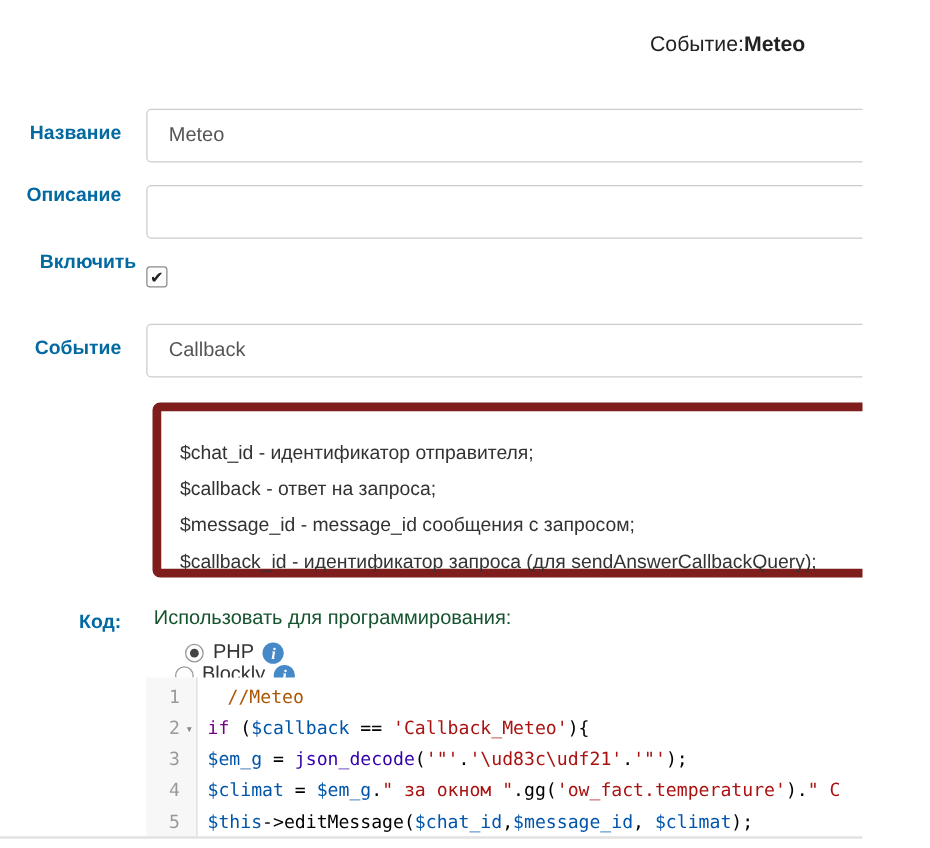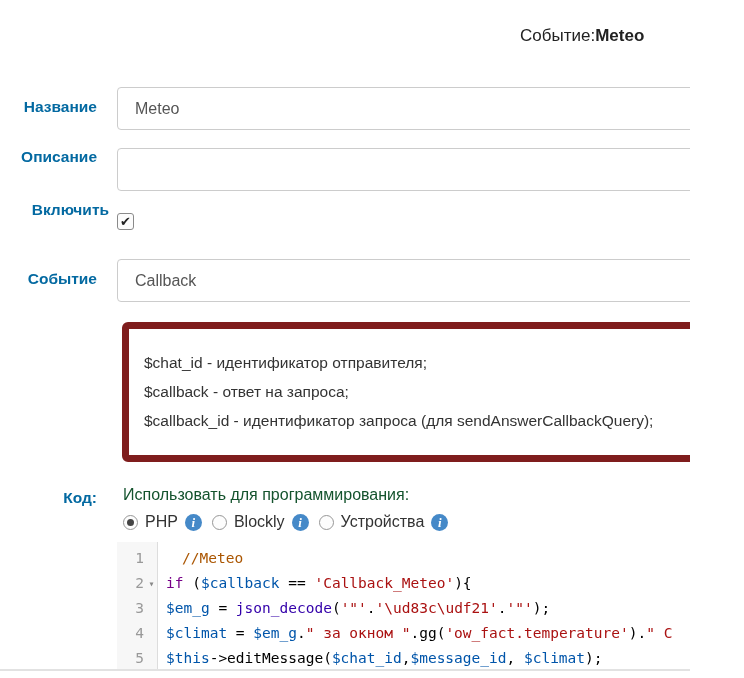--- a/index.html
+++ b/index.html
@@ -33,21 +33,21 @@
 
   
   .helpbox {
     position:absolute; left:122px; top:322px; width:617px; height:140px;
     border:7px solid #7f1d1d; border-radius:6px; background:#fff;
     padding:19px 14px 0 15px; font-size:15.5px; color:#333; line-height:29px;
   }
 
   
   .usage-label { position:absolute; left:123px; top:486px; font-size:16px; color:#14532d; }
-  .radio-row { position:absolute; left:123px; top:513px; display:flex; align-items:center; font-size:16px; color:#333; }
+  .radio-row { position:absolute; left:123px; top:513px; display:flex; align-items:center; font-size:16px; color:#333;flex-direction:column; }
   .radio-opt { display:flex; align-items:center; margin-right:10px; }
   .rdot {
     width:15px; height:15px; border:1px solid #979797; border-radius:50%;
     background:#fdfdfd; margin-right:7px; position:relative; cursor:pointer; flex:0 0 auto;
   }
   .radio-opt.sel .rdot::after {
     content:""; position:absolute; left:3px; top:3px; width:7px; height:7px;
     border-radius:50%; background:#444;
   }
   .radio-opt .olabel { margin-right:7px; }
@@ -90,20 +90,21 @@
   <div class="cbox checked" id="enabled-checkbox">
     <span class="mark">✔</span>
   </div>
 
   <div class="flabel" style="top:270px;">Событие</div>
   <input class="tinput" style="top: 259px;" value="Callback">
 
   <div class="helpbox">
     <div>$chat_id - идентификатор отправителя;</div>
     <div>$callback - ответ на запроса;</div>
+    <div>$message_id - message_id сообщения с запросом;</div>
     <div>$callback_id - идентификатор запроса (для sendAnswerCallbackQuery);</div>
   </div>
 
   <div class="flabel" style="top:489px;">Код:</div>
   <div class="usage-label">Использовать для программирования:</div>
 
   <div class="radio-row">
     <div class="radio-opt sel">
       <span class="rdot"></span>
       <span class="olabel">PHP</span>

